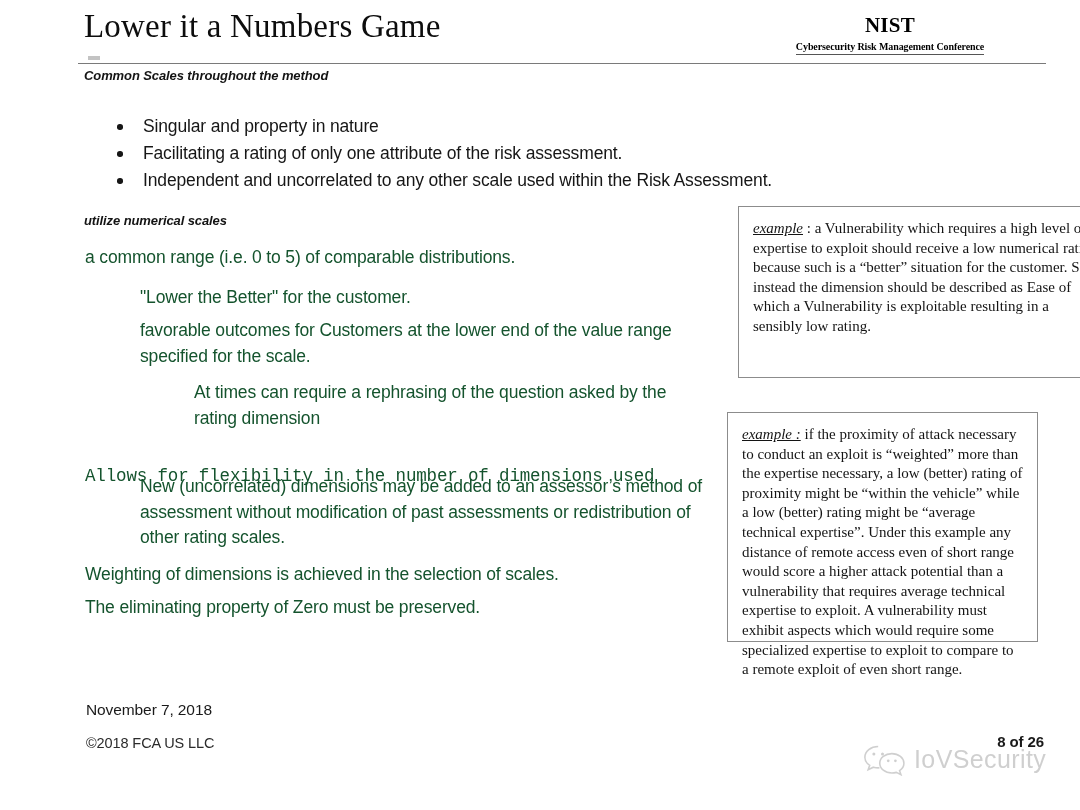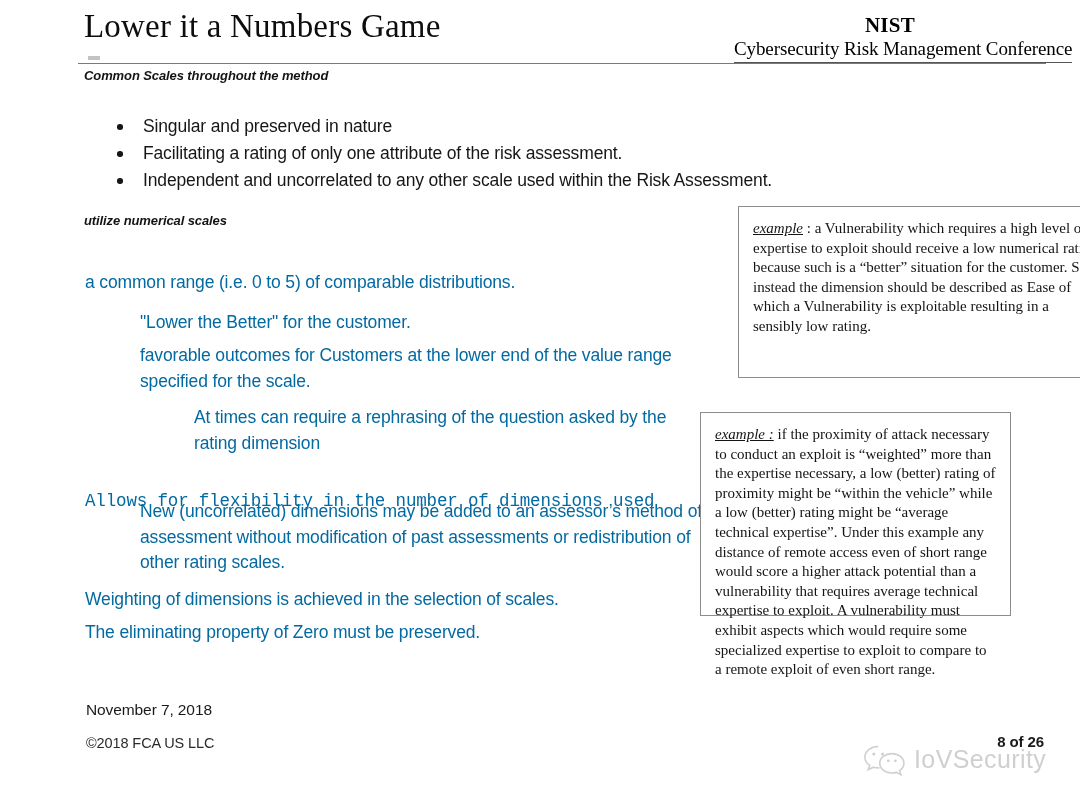--- a/index.html
+++ b/index.html
@@ -41,22 +41,22 @@
     font-family: "Liberation Serif", serif;
     color: #000000;
   }
   .org-name {
     font-size: 21px;
     font-weight: 700;
     letter-spacing: 0.3px;
     line-height: 1.05;
   }
   .org-sub {
-    font-size: 19px;
-    font-weight: 400;
+    font-size: 10px;
+    font-weight: 700;
     letter-spacing: -0.1px;
     margin-top: 3px;
     line-height: 1.1;
     white-space: nowrap;
     display: inline-block;
     border-bottom: 1.3px solid #555555;
     padding-bottom: 2px;
     text-align: center;
   }
   .header-rule {
@@ -117,23 +117,22 @@
     height: 5.5px;
     border-radius: 50%;
     background: #161616;
   }
 
   
   .body-para {
     position: absolute;
     font-size: 17.5px;
     line-height: 25.5px;
-    color: #0369a1;
+    color: #14532d;
     letter-spacing: -0.15px;
-    margin-top: 25px;
   }
   .lvl0 { left: 85px; }
   .lvl1 { left: 140px; }
   .lvl2 { left: 194px; }
 
   .p-range    { top: 245px; width: 620px; }
   .p-lower    { top: 285px; width: 560px; }
   .p-favor    { top: 318px; width: 560px; }
   .p-attimes  { top: 380px; width: 515px; }
   .p-allows   { top: 464px; width: 620px; font-family: Liberation Mono, monospace; }
@@ -155,24 +154,24 @@
   .example-box .inner {
     padding: 12px 14px 12px 14px;
   }
   .ex-1 {
     left: 738px;
     top: 206px;
     width: 375px;
     height: 172px;
   }
   .ex-2 {
-    left: 700px;
+    left: 727px;
     top: 412px;
     width: 311px;
-    height: 204px;
+    height: 230px;
   }
   .ex-label {
     font-style: italic;
     text-decoration: underline;
   }
 
   
   .footer-date {
     position: absolute;
     left: 86px;
@@ -235,21 +234,21 @@
     <div class="org-name">NIST</div>
     <div class="org-sub">Cybersecurity Risk Management Conference</div>
   </div>
 
   <div class="header-artifact"></div>
   <div class="header-rule"></div>
 
   <div class="sub-heading sh-1">Common Scales throughout the method</div>
 
   <ul class="bullet-list">
-    <li>Singular and preserved in nature</li>
+    <li>Singular and property in nature</li>
     <li>Facilitating a rating of only one attribute of the risk assessment.</li>
     <li>Independent and uncorrelated to any other scale used within the Risk Assessment.</li>
   </ul>
 
   <div class="sub-heading sh-2">utilize numerical scales</div>
 
   <div class="body-para lvl0 p-range">a common range (i.e. 0 to 5) of comparable distributions.</div>
   <div class="body-para lvl1 p-lower">"Lower the Better" for the customer.</div>
   <div class="body-para lvl1 p-favor">favorable outcomes for Customers at the lower end of the value range specified for the scale.</div>
   <div class="body-para lvl2 p-attimes">At times can require a rephrasing of the question asked by the rating dimension</div>

